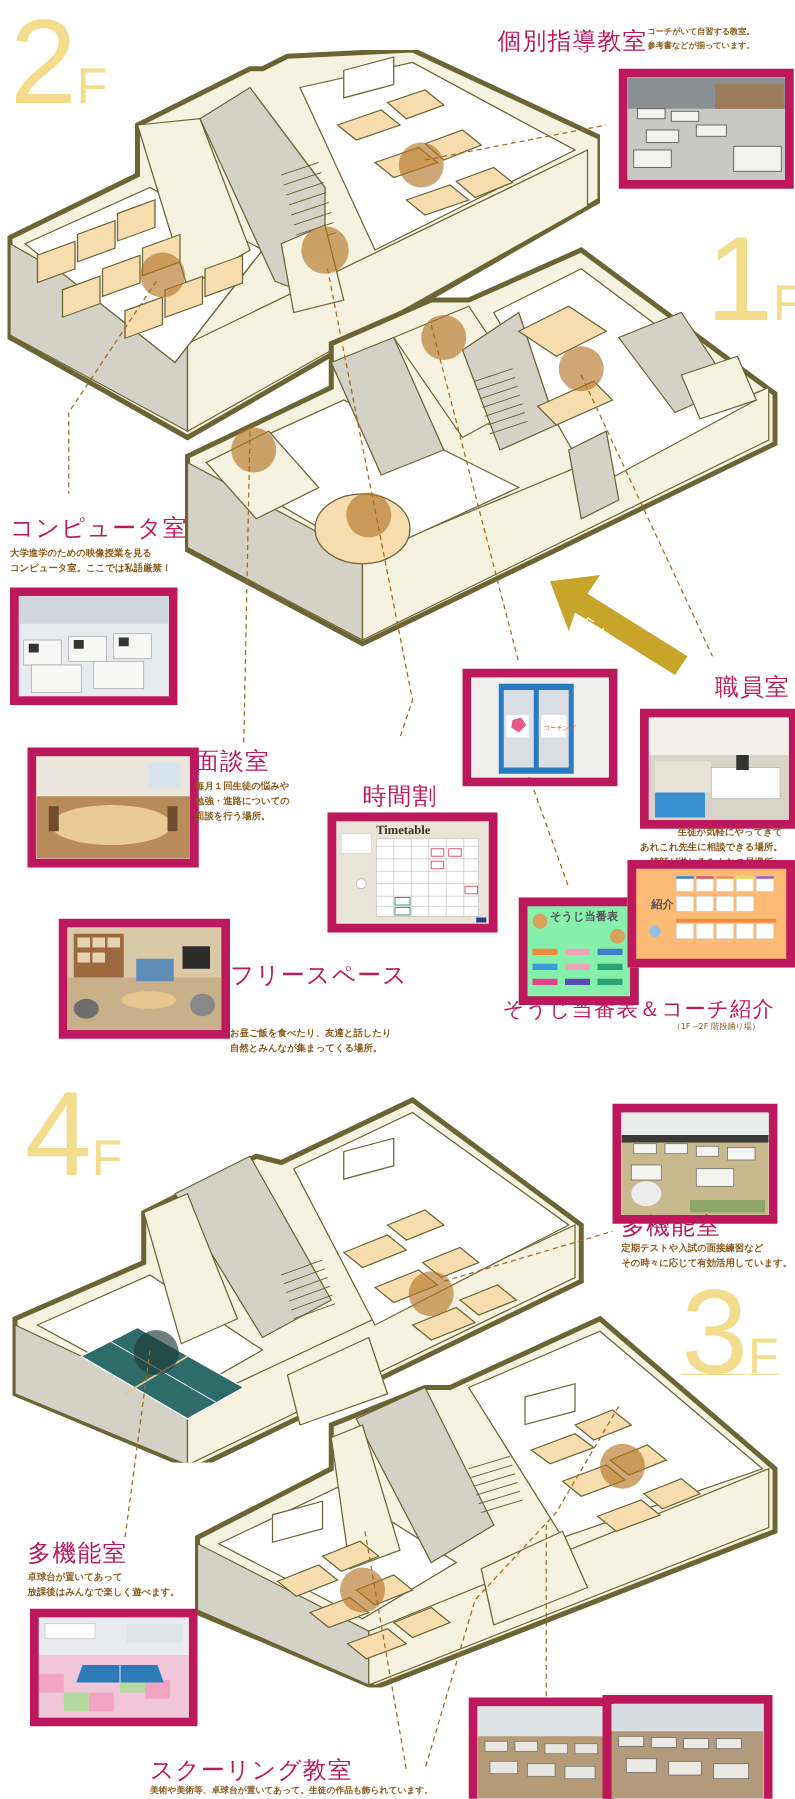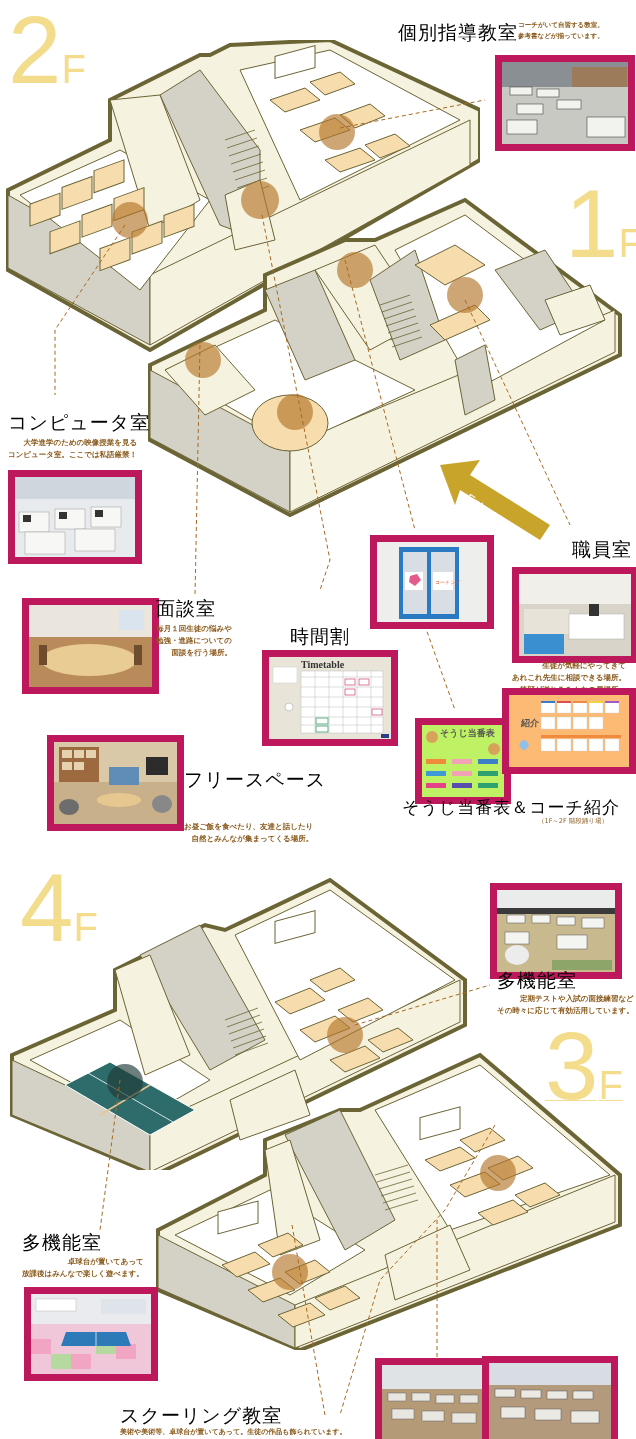--- a/index.html
+++ b/index.html
@@ -1,22 +1,22 @@
 <!DOCTYPE html>
 <html><head>
 <meta charset="utf-8">
 <style>
   html,body{margin:0;padding:0;background:#fff;}
   body{width:636px;height:1439px;position:relative;overflow:hidden;font-family:"DejaVu Sans","Liberation Sans",sans-serif;}
   .abs{position:absolute;}
   .floor-num{position:absolute;color:#f3dd8c;font-family:"Liberation Sans",sans-serif;font-weight:300;line-height:1;}
   .floor-num .big{font-size:96px;letter-spacing:-2px;}
   .floor-num .f{font-size:40px;margin-left:2px;}
-  .title{position:absolute;color:#000000;font-size:19px;letter-spacing:1px;white-space:nowrap;font-family:Liberation Serif, serif;}
-  .desc{position:absolute;color:#8b5a1c;font-size:7.5px;font-weight:bold;line-height:12px;white-space:pre-line;font-family:"DejaVu Sans",sans-serif;text-align:right;}
+  .title{position:absolute;color:#be185d;font-size:19px;letter-spacing:1px;white-space:nowrap;font-family:Liberation Serif, serif;}
+  .desc{position:absolute;color:#8b5a1c;font-size:7.5px;font-weight:bold;line-height:12px;white-space:pre-line;font-family:"DejaVu Sans",sans-serif;}
   .desc.right{text-align:right;}
   .photo{position:absolute;border:7px solid #be185d;overflow:hidden;}
   .photo svg{display:block;width:100%;height:100%;}
   svg.map{position:absolute;}
   .small-note{position:absolute;color:#8b5a1c;font-size:6.5px;white-space:nowrap;}
 </style>
 </head>
 <body>
 
 <div class="floor-num" style="left:8px;top:2px;">
@@ -278,21 +278,21 @@
       <rect x="92" y="15" width="22" height="18" fill="#2c2c2c"></rect>
       <ellipse cx="65" cy="58" rx="22" ry="7" fill="#e6c790"></ellipse>
       <ellipse cx="15" cy="65" rx="10" ry="8" fill="#6d6d6d"></ellipse>
       <ellipse cx="108" cy="62" rx="10" ry="9" fill="#888"></ellipse>
     </svg>
 </div>
 <div class="title" style="left:184px;top:767px;">フリースペース</div>
 <div class="desc" style="left:184px;top:793px;margin-top:28px;">お昼ご飯を食べたり、友達と話したり
 自然とみんなが集まってくる場所。</div>
 
-<div class="photo" style="left:415px;top:718px;width:82px;height:72px;background:#bef264;">
+<div class="photo" style="left:415px;top:718px;width:82px;height:72px;background:#86efac;">
   <div class="abs" style="left:18px;top:2px;font-size:9px;color:#555;font-weight:bold;">そうじ当番表</div>
   <svg viewBox="0 0 82 72" style="position:absolute;left:0;top:0;">
       <circle cx="10" cy="12" r="6" fill="#d9a25a"></circle>
       <circle cx="72" cy="24" r="6" fill="#d9a25a"></circle>
       <g>
         <rect x="4" y="34" width="20" height="5" fill="#f08a3c"></rect>
         <rect x="30" y="34" width="20" height="5" fill="#f2a2b6"></rect>
         <rect x="56" y="34" width="20" height="5" fill="#3d7fc6"></rect>
         <rect x="4" y="46" width="20" height="5" fill="#3d9ad6"></rect>
         <rect x="30" y="46" width="20" height="5" fill="#f2a2b6"></rect>

